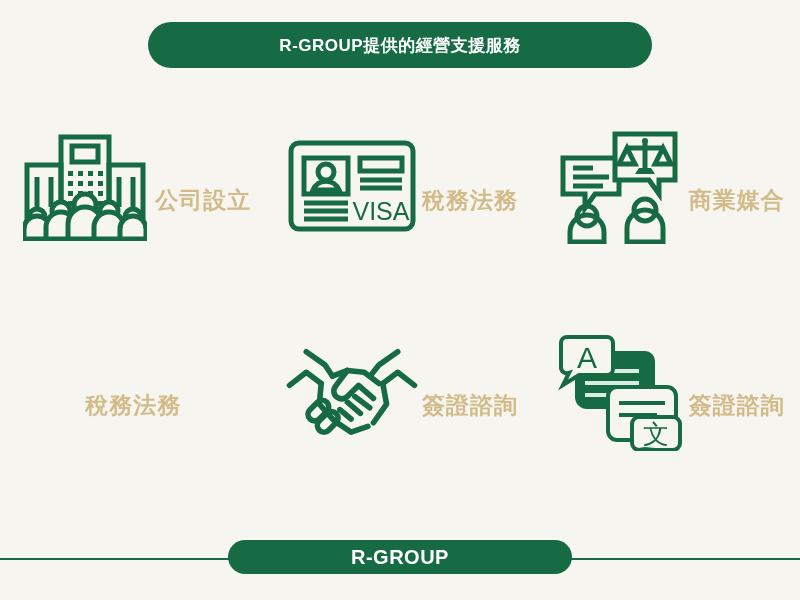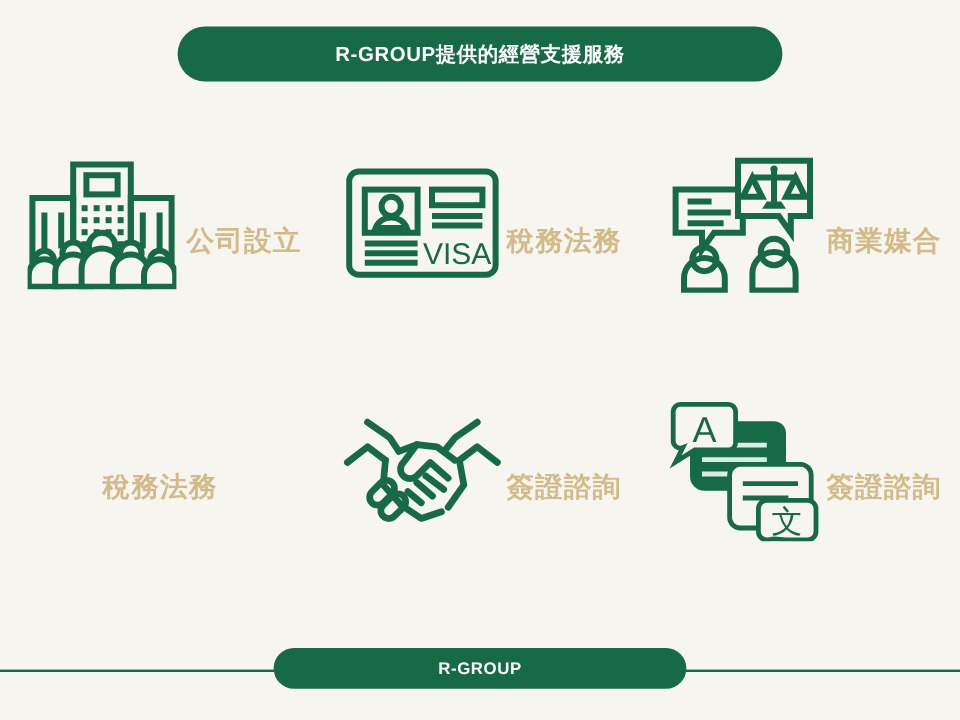--- a/index.html
+++ b/index.html
@@ -83,21 +83,21 @@
     left: 228px; top: 540px;
     width: 344px; height: 34px;
     background: #166B45;
     border-radius: 17px;
     display: flex;
     align-items: center;
     justify-content: center;
   }
   .footer-text {
     color: #FFFFFF;
-    font-size: 14px;
+    font-size: 20px;
     font-weight: bold;
     letter-spacing: 0.5px;
   }
 </style>
 </head>
 <body>
 
 <div id="page">
 
   <div class="title-pill">

